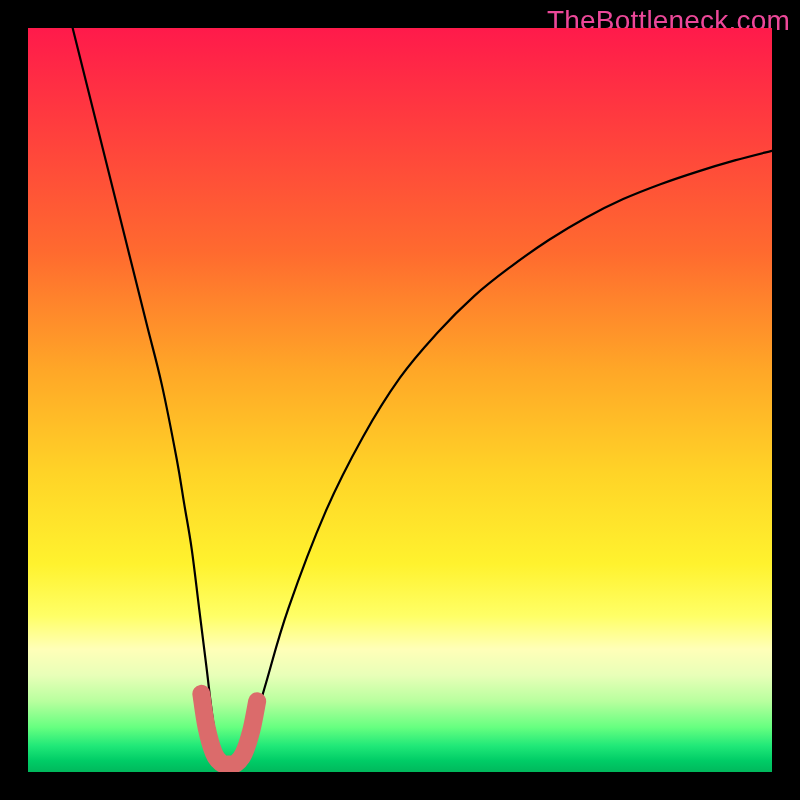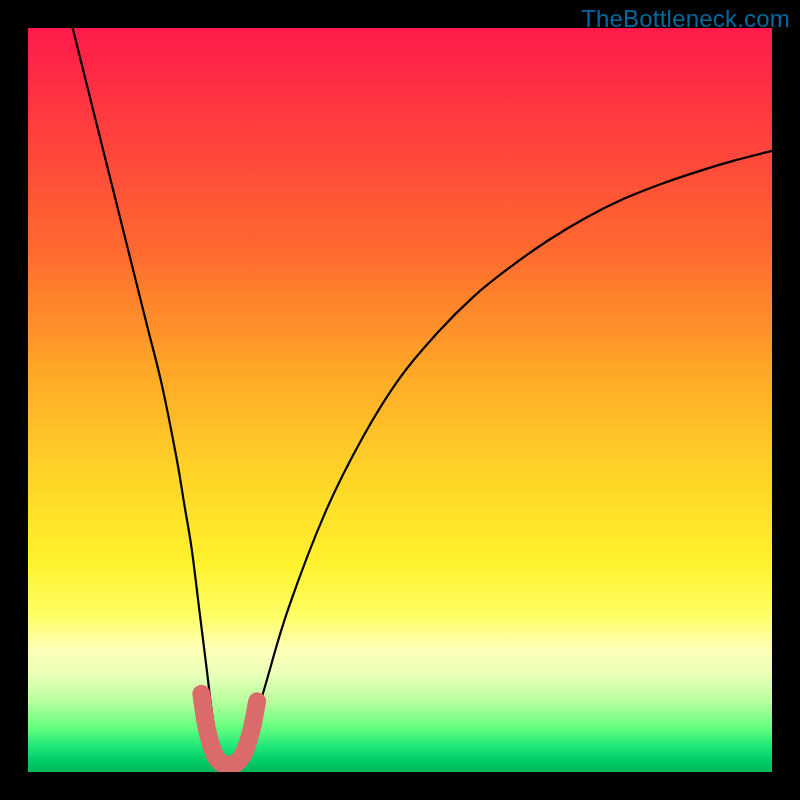--- a/index.html
+++ b/index.html
@@ -23,22 +23,22 @@
     top: 28px;
     left: 28px;
     width: 744px;
     height: 744px;
     overflow: hidden;
   }
   .watermark {
     position: absolute;
     top: 5px;
     right: 10px;
-    color: #0369a1;
-    font-size: 24px;
+    color: #ec4899;
+    font-size: 28px;
     font-weight: 500;
     letter-spacing: 0.2px;
     user-select: none;
   }
   svg { display: block; }
 </style>
 </head>
 <body>
 
 <div class="frame">

